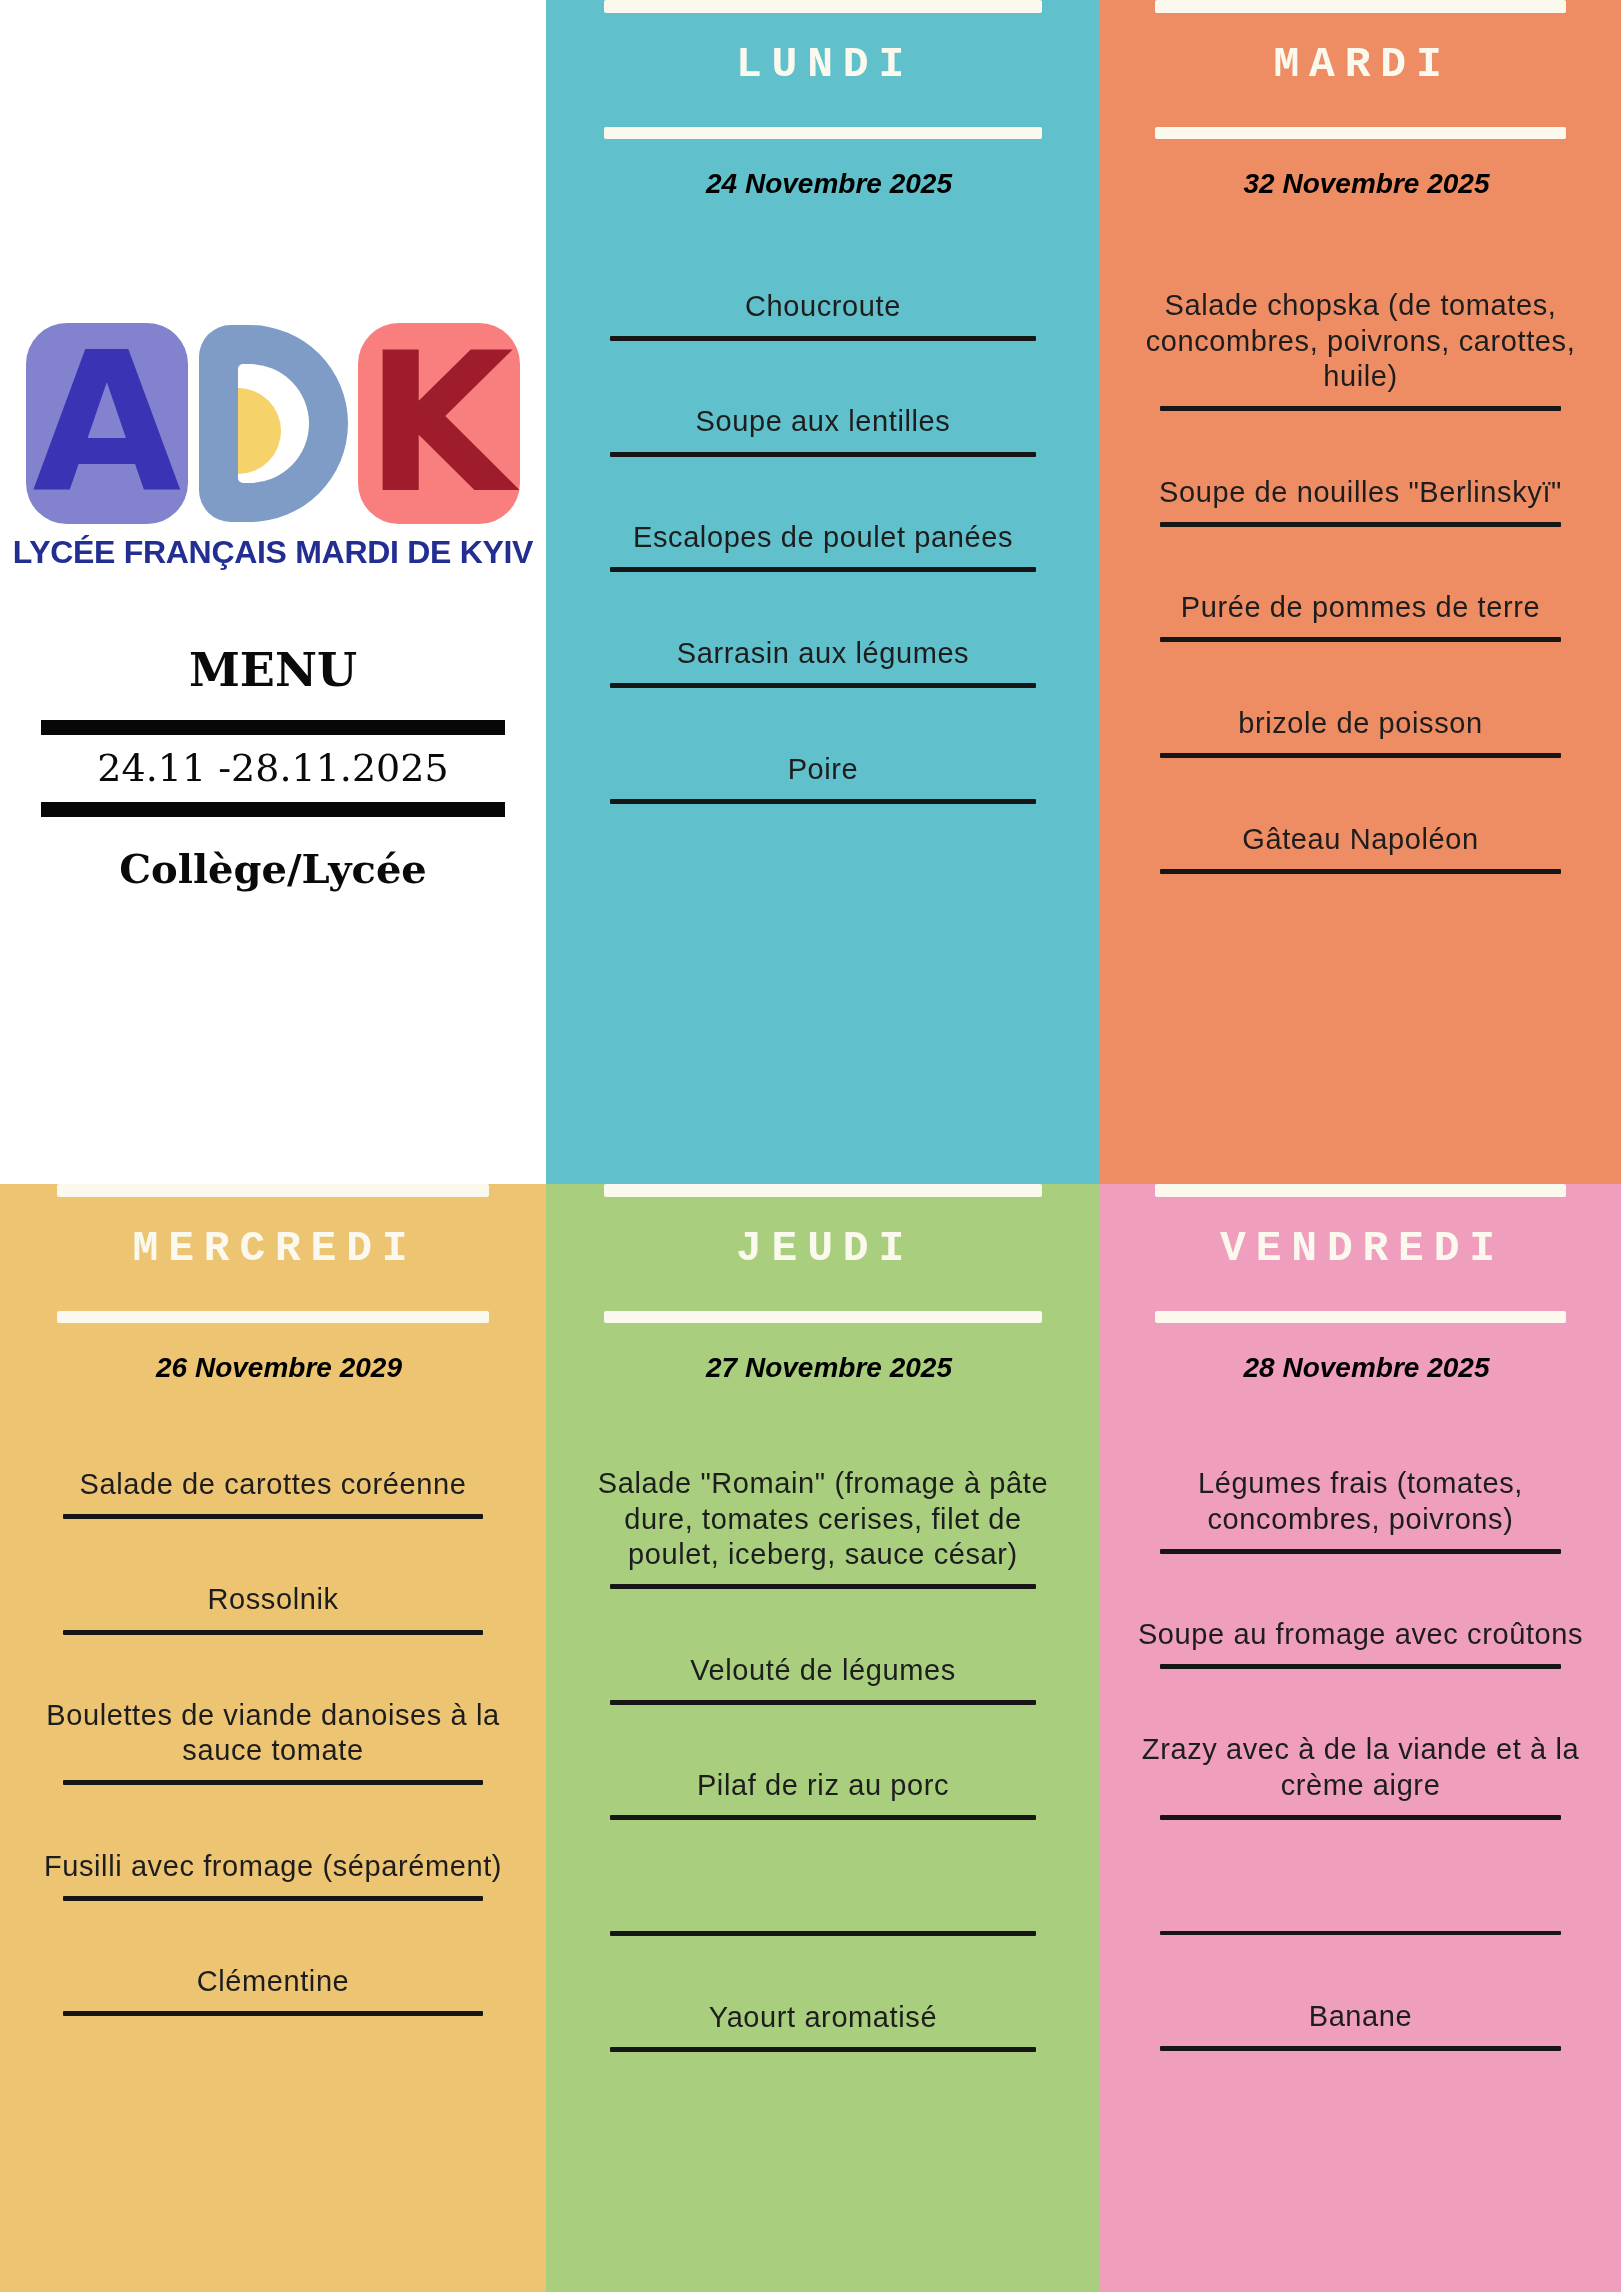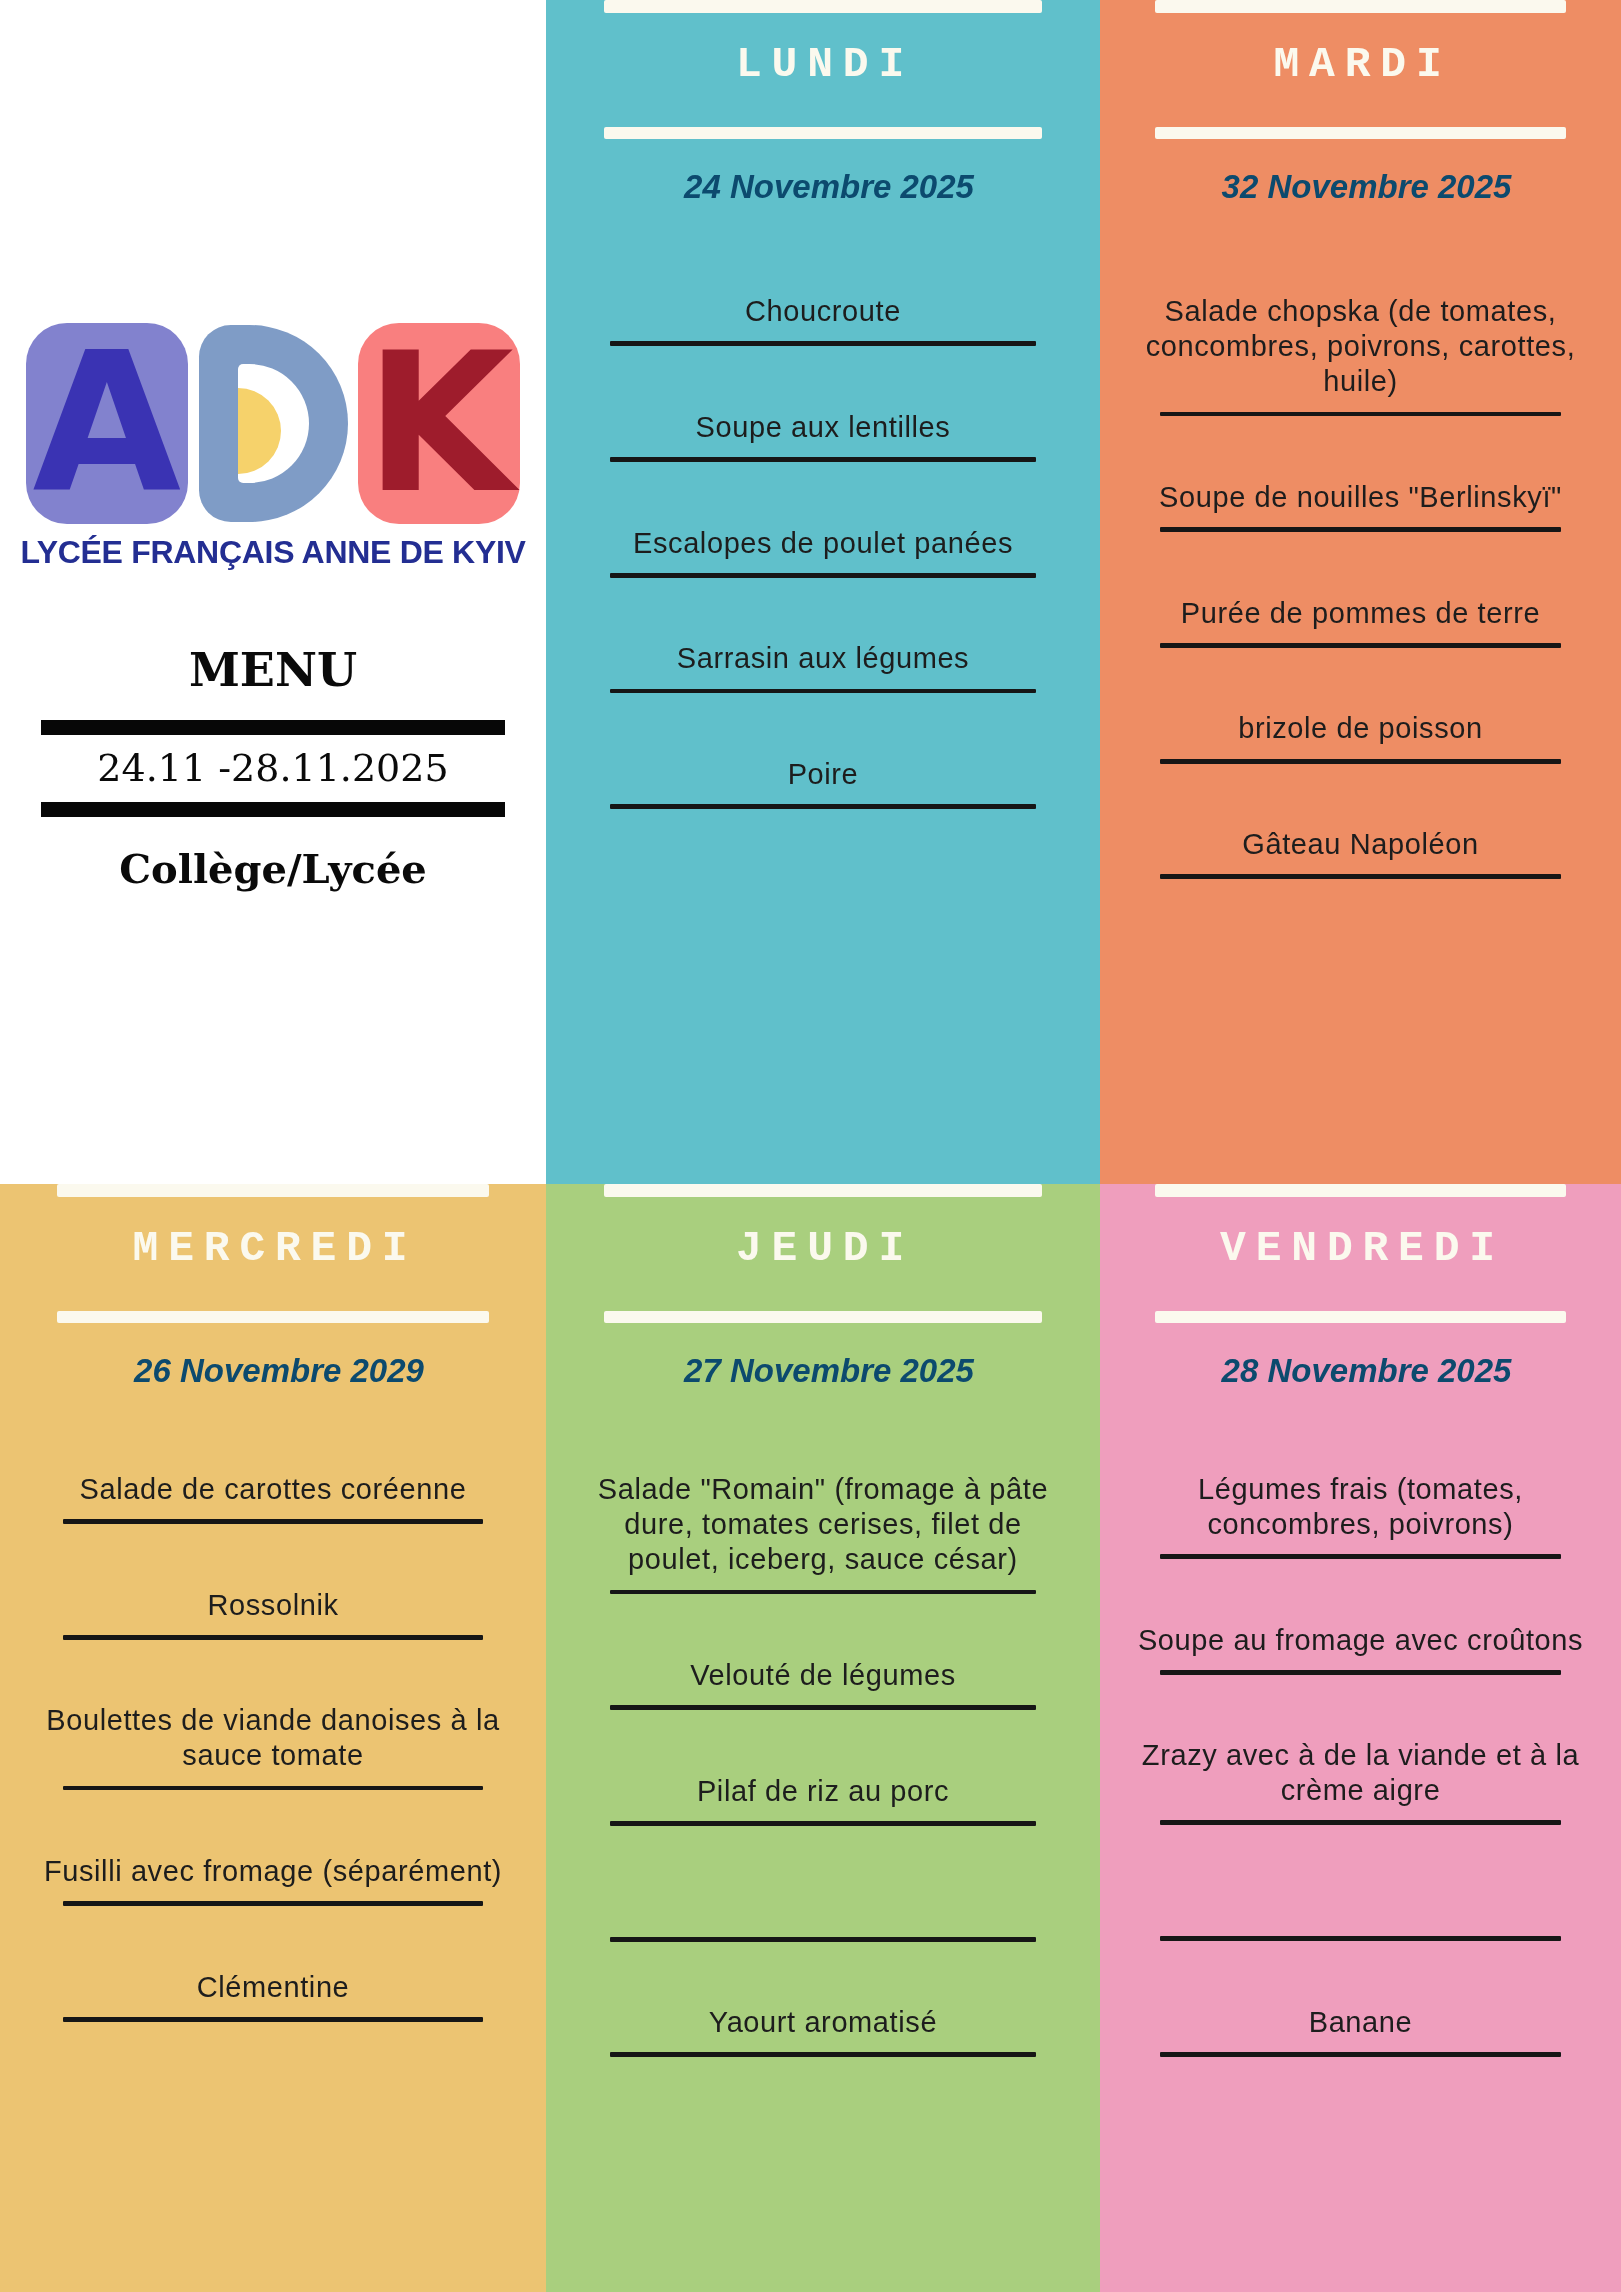--- a/index.html
+++ b/index.html
@@ -15,22 +15,22 @@
   .c-orange{background:#ee8d64;}
   .c-yellow{background:#ecc472;}
   .c-green{background:#a9cf7e;}
   .c-pink{background:#ef9ebd;}
 
   .hdr-bar{height:12.7px;width:79%;margin:0 auto;background:#fbf9ee;border-radius:2px;}
   .day-title{margin:30px 0 0 0;text-align:center;color:#fbf9ee;
              font-family:"Liberation Mono","DejaVu Sans Mono",monospace;
              font-size:43px;font-weight:700;letter-spacing:9.8px;padding-left:4px;line-height:1;}
   .day-title + .hdr-bar{margin-top:41px;}
-  .day-date{margin-top:30px;text-align:center;color:#0c4a6e;
-            font-style:italic;font-weight:bold;font-size:33px;line-height:1.1;padding-left:12px;}
+  .day-date{margin-top:30px;text-align:center;color:#000000;
+            font-style:italic;font-weight:bold;font-size:28px;line-height:1.1;padding-left:12px;}
 
   .items{margin-top:88px;}
   .row-bottom .items{margin-top:82px;}
   .item{margin-bottom:63px;}
   .row-bottom .item{}
   .item-text{min-height:36px;margin:0 auto 11.8px auto;width:88%;
              display:flex;align-items:flex-end;justify-content:center;text-align:center;
              font-size:29px;line-height:1.22;letter-spacing:0.6px;color:#1d1d1d;}
   .item-line{height:4.9px;width:77%;margin:0 auto;background:#161616;border-radius:1px;}
 
@@ -70,21 +70,21 @@
       </div>
       <div class="logo-d">
         <div class="d-body"></div>
         <div class="d-counter"></div>
         <div class="d-halfdisc"></div>
       </div>
       <div class="tile tile-k">
         <span>K</span>
       </div>
     </div>
-    <div class="logo-caption">LYCÉE FRANÇAIS ANNE DE KYIV</div>
+    <div class="logo-caption">LYCÉE FRANÇAIS MARDI DE KYIV</div>
 
     <div class="menu-block">
       <h1 class="menu-title">MENU</h1>
       <div class="menu-bar"></div>
       <div class="menu-range">24.11 -28.11.2025</div>
       <div class="menu-bar menu-bar-2"></div>
       <div class="menu-audience">Collège/Lycée</div>
     </div>
   </section>
 

